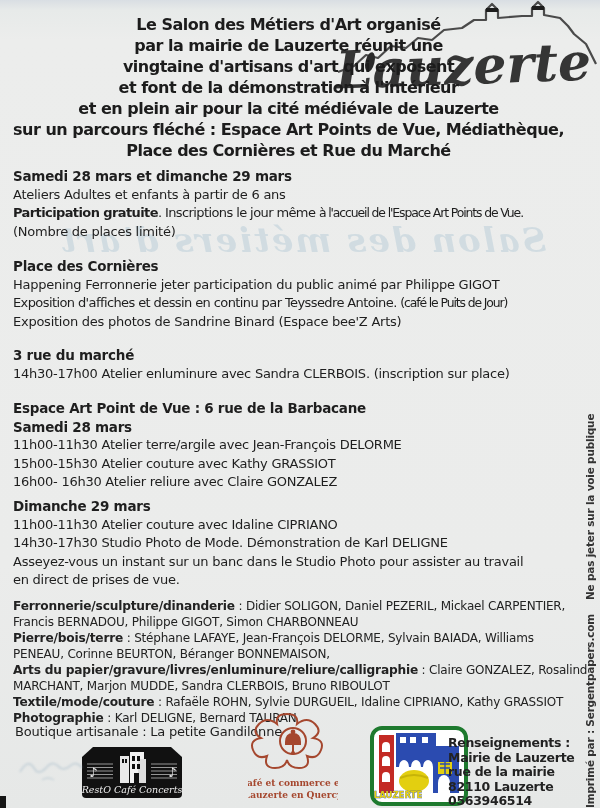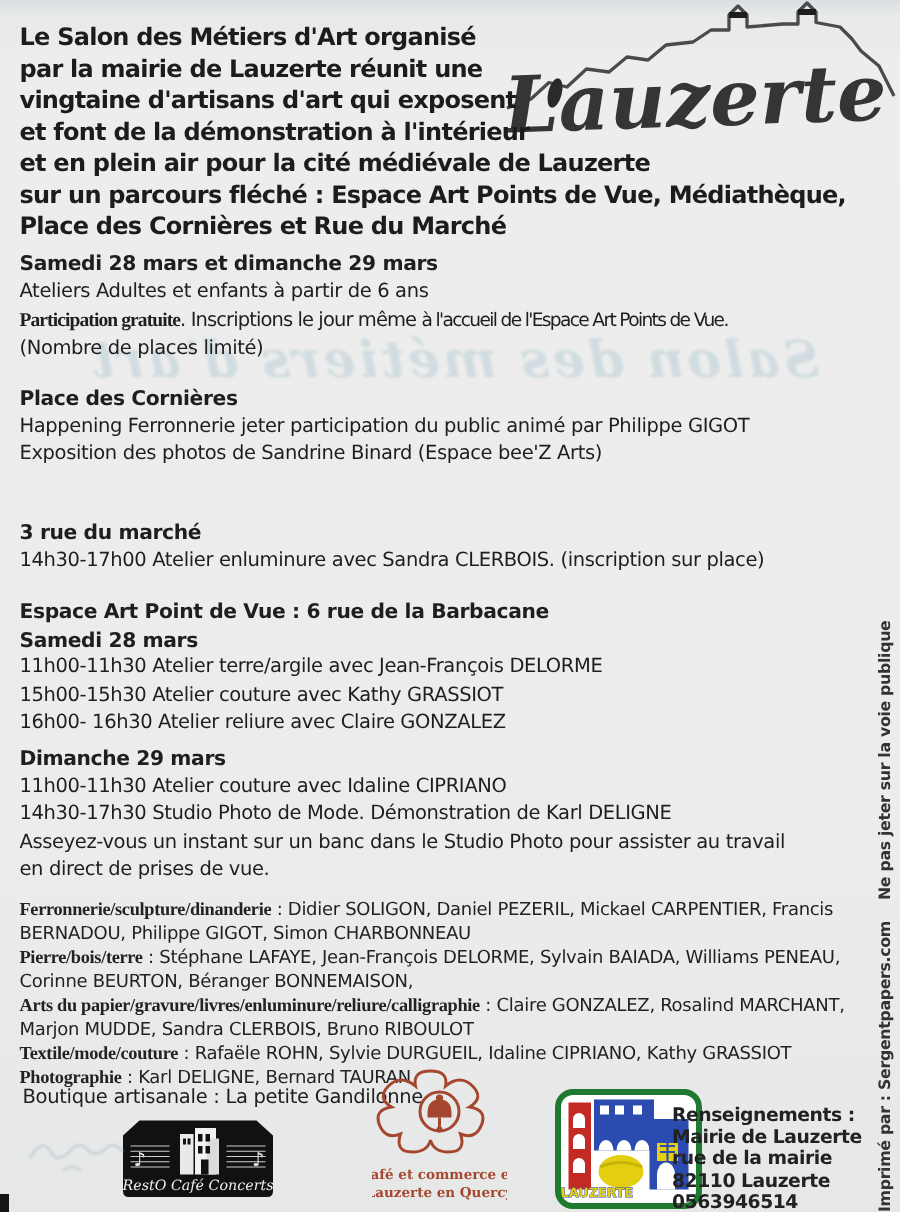--- a/index.html
+++ b/index.html
@@ -4,25 +4,25 @@
 <style>
   html,body{margin:0;padding:0;background:#cfd2d4;}
   .page{
     position:relative; width:600px; height:808px; overflow:hidden;
     background:linear-gradient(180deg,#d9dee3 0px,#e7eae9 10px,#ecedec 40px,#ebeceb 70%,#e6e8e7 100%);
     font-family:"DejaVu Sans","Liberation Sans",sans-serif;
     color:#1e1e1e;
   }
   .abs{position:absolute;}
   
-  .intro{left:13px; top:14px; font-size:16px; font-weight:700; line-height:21px; letter-spacing:-0.5px; color:#1c1c1c;}
+  .intro{left:13px; top:14px; font-size:16px; font-weight:700; line-height:21px; letter-spacing:-0.5px; color:#1c1c1c;text-align:center;}
   
   .sec{left:13px; font-size:13px; line-height:18.5px; letter-spacing:-0.25px; white-space:nowrap;}
   .sec .t{font-weight:700; font-size:13.5px;}
-  .b{font-weight:700;font-family:Liberation Serif, serif;}
+  .b{font-weight:700;}
   .tight{letter-spacing:-0.6px;}
   .tail{letter-spacing:-1.1px; font-size:12.4px;}
   
   .artisans{left:13px; top:598px; width:575px; font-size:12px; line-height:16px; letter-spacing:-0.2px; color:#222;}
   .artisans p{margin:0;}
   .artisans .b{font-size:12.2px;}
   
   .boutique{left:15px; top:724px; font-size:13px; letter-spacing:-0.2px;}
   
   .contact{left:448px; top:736px; width:132px; font-size:12.5px; font-weight:600; line-height:14.5px; letter-spacing:-0.3px; color:#222;}
@@ -81,20 +81,21 @@
   <div class="abs sec" style="top:167px">
     <div class="t">Samedi 28 mars et dimanche 29 mars</div>
     <div>Ateliers Adultes et enfants à partir de 6 ans</div>
     <div class="tight"><span class="b">Participation gratuite</span><span>. Inscriptions le jour même </span><span class="tail">à l'accueil de l'Espace Art Points de Vue.</span></div>
     <div>(Nombre de places limité)</div>
   </div>
 
   <div class="abs sec" style="top:257px">
     <div class="t">Place des Cornières</div>
     <div>Happening Ferronnerie jeter participation du public animé par Philippe GIGOT</div>
+    <div class="tight"><span>Exposition d'affiches et dessin en continu par Teyssedre Antoine. </span><span class="tail">(café le Puits de Jour)</span></div>
     <div>Exposition des photos de Sandrine Binard (Espace bee'Z Arts)</div>
   </div>
 
   <div class="abs sec" style="top:346px">
     <div class="t">3 rue du marché</div>
     <div>14h30-17h00 Atelier enluminure avec Sandra CLERBOIS. (inscription sur place)</div>
   </div>
 
   <div class="abs sec" style="top:399px">
     <div class="t">Espace Art Point de Vue : 6 rue de la Barbacane</div>

